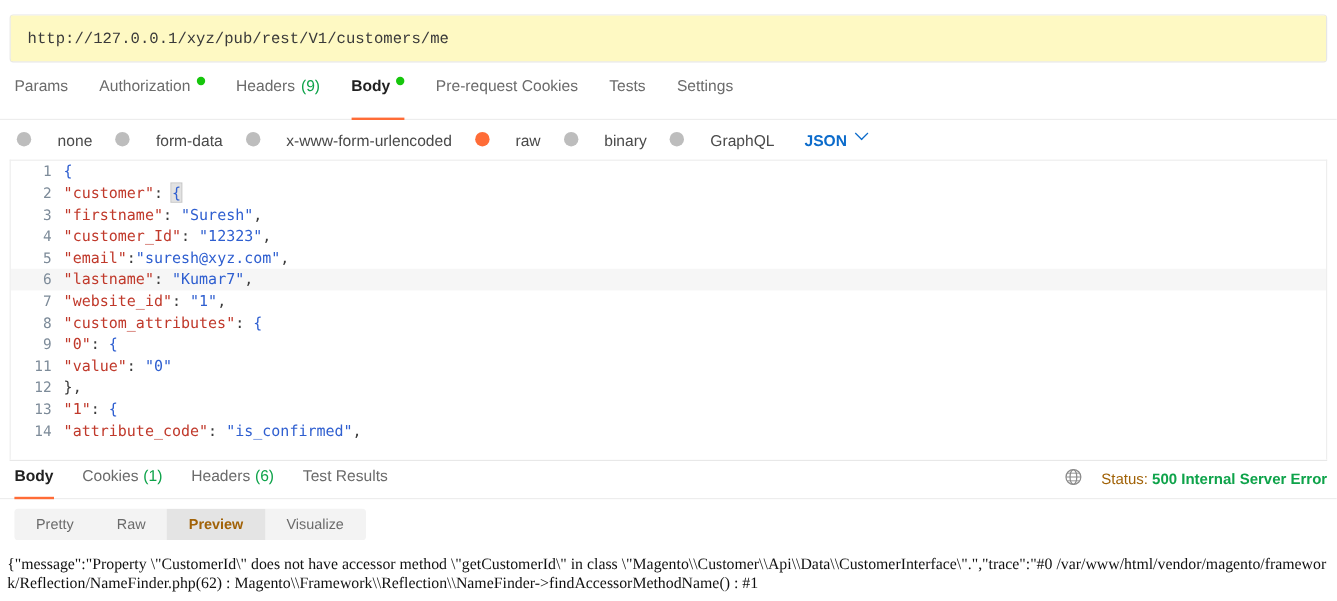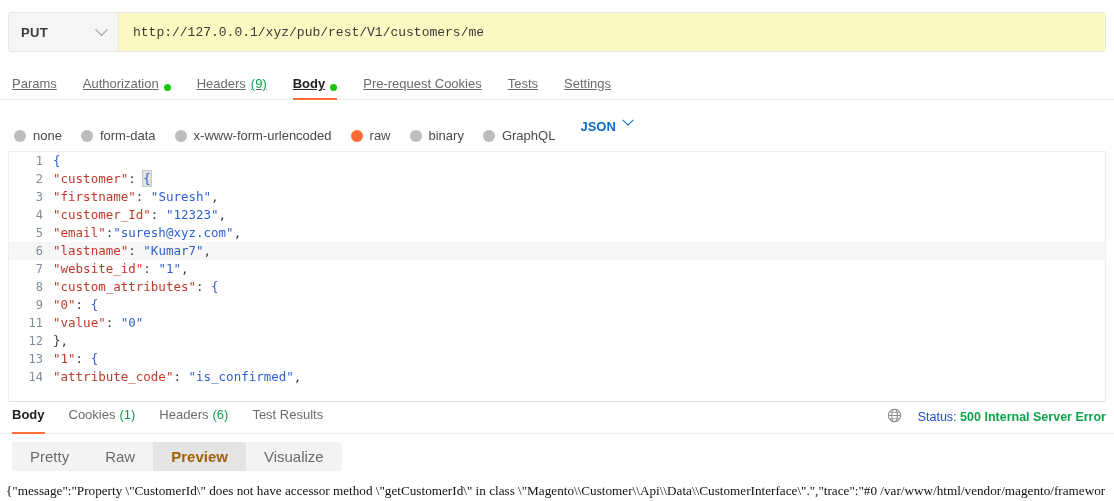--- a/index.html
+++ b/index.html
@@ -62,29 +62,28 @@
     align-items: flex-end;
     gap: 26px;
     height: 36px;
     padding: 0 12px;
     margin-top: 12px;
     border-bottom: 1px solid #ededed;
   }
   .req-tab {
     position: relative;
     display: flex;
-    align-items: flex-end;
+    align-items: flex-start;
     gap: 5px;
     height: 100%;
     padding-bottom: 8px;
     font-size: 13px;
     color: #6b6b6b;
     cursor: pointer;
     white-space: nowrap;
-    text-decoration: underline;
   }
   .req-tab.active { color: #212121; font-weight: bold; }
   .req-tab.active::after {
     content: "";
     position: absolute;
     left: 0; right: 0; bottom: -1px;
     height: 2px;
     background: #ff6c37;
   }
   .dot-green {
@@ -99,26 +98,25 @@
   .body-types {
     display: flex;
     align-items: center;
     gap: 7px;
     padding: 10px 14px 8px 14px;
     font-size: 13px;
     color: #4a4a4a;
   }
   .bt {
     display: flex;
-    align-items: center;
-    gap: 7px;
+    align-items: flex-start;
+    gap: 22px;
     margin-right: 12px;
     cursor: pointer;
     white-space: nowrap;
-    margin-top: 18px;
   }
   .radio {
     width: 12px; height: 12px;
     border-radius: 50%;
     background: #bdbdbd;
     flex: 0 0 auto;
   }
   .radio.on { background: #ff6c37; }
   .json-select {
     display: flex;
@@ -219,38 +217,38 @@
     background: #ff6c37;
   }
   .status-area {
     display: flex;
     align-items: center;
     gap: 16px;
     padding-bottom: 7px;
     font-size: 12.5px;
   }
   .globe { flex: 0 0 auto; }
-  .status-text { color: #1d4ed8; }
+  .status-text { color: #a16207; }
   .status-code { color: #0ea34a; font-weight: bold; }
 
   
   .view-tabs-row {
     padding: 8px 12px 6px 12px;
   }
   .view-tabs {
     display: inline-flex;
     align-items: center;
     background: #f3f3f3;
     border-radius: 3px;
     padding: 0;
     overflow: hidden;
   }
   .view-tab {
     padding: 6px 18px;
-    font-size: 15px;
+    font-size: 12px;
     color: #6b6b6b;
     cursor: pointer;
     white-space: nowrap;
   }
   .view-tab.active {
     background: #e4e4e4;
     color: #a16207;
     font-weight: bold;
   }
 
@@ -265,24 +263,20 @@
     line-height: 16px;
     color: #111111;
     word-break: break-all;
     white-space: pre-wrap;
   }
 </style>
 </head>
 <body>
 
 <div class="url-bar">
-  <div class="method-select">
-    <span class="method-label">PUT</span>
-    <span class="chev"></span>
-  </div>
   <div class="url-input">
     <span>http://127.0.0.1/xyz/pub/rest/V1/customers/me</span>
   </div>
 </div>
 
 <div class="req-tabs" id="req-tabs">
     <div class="req-tab">
       <span>Params</span>
     </div>
     <div class="req-tab">

